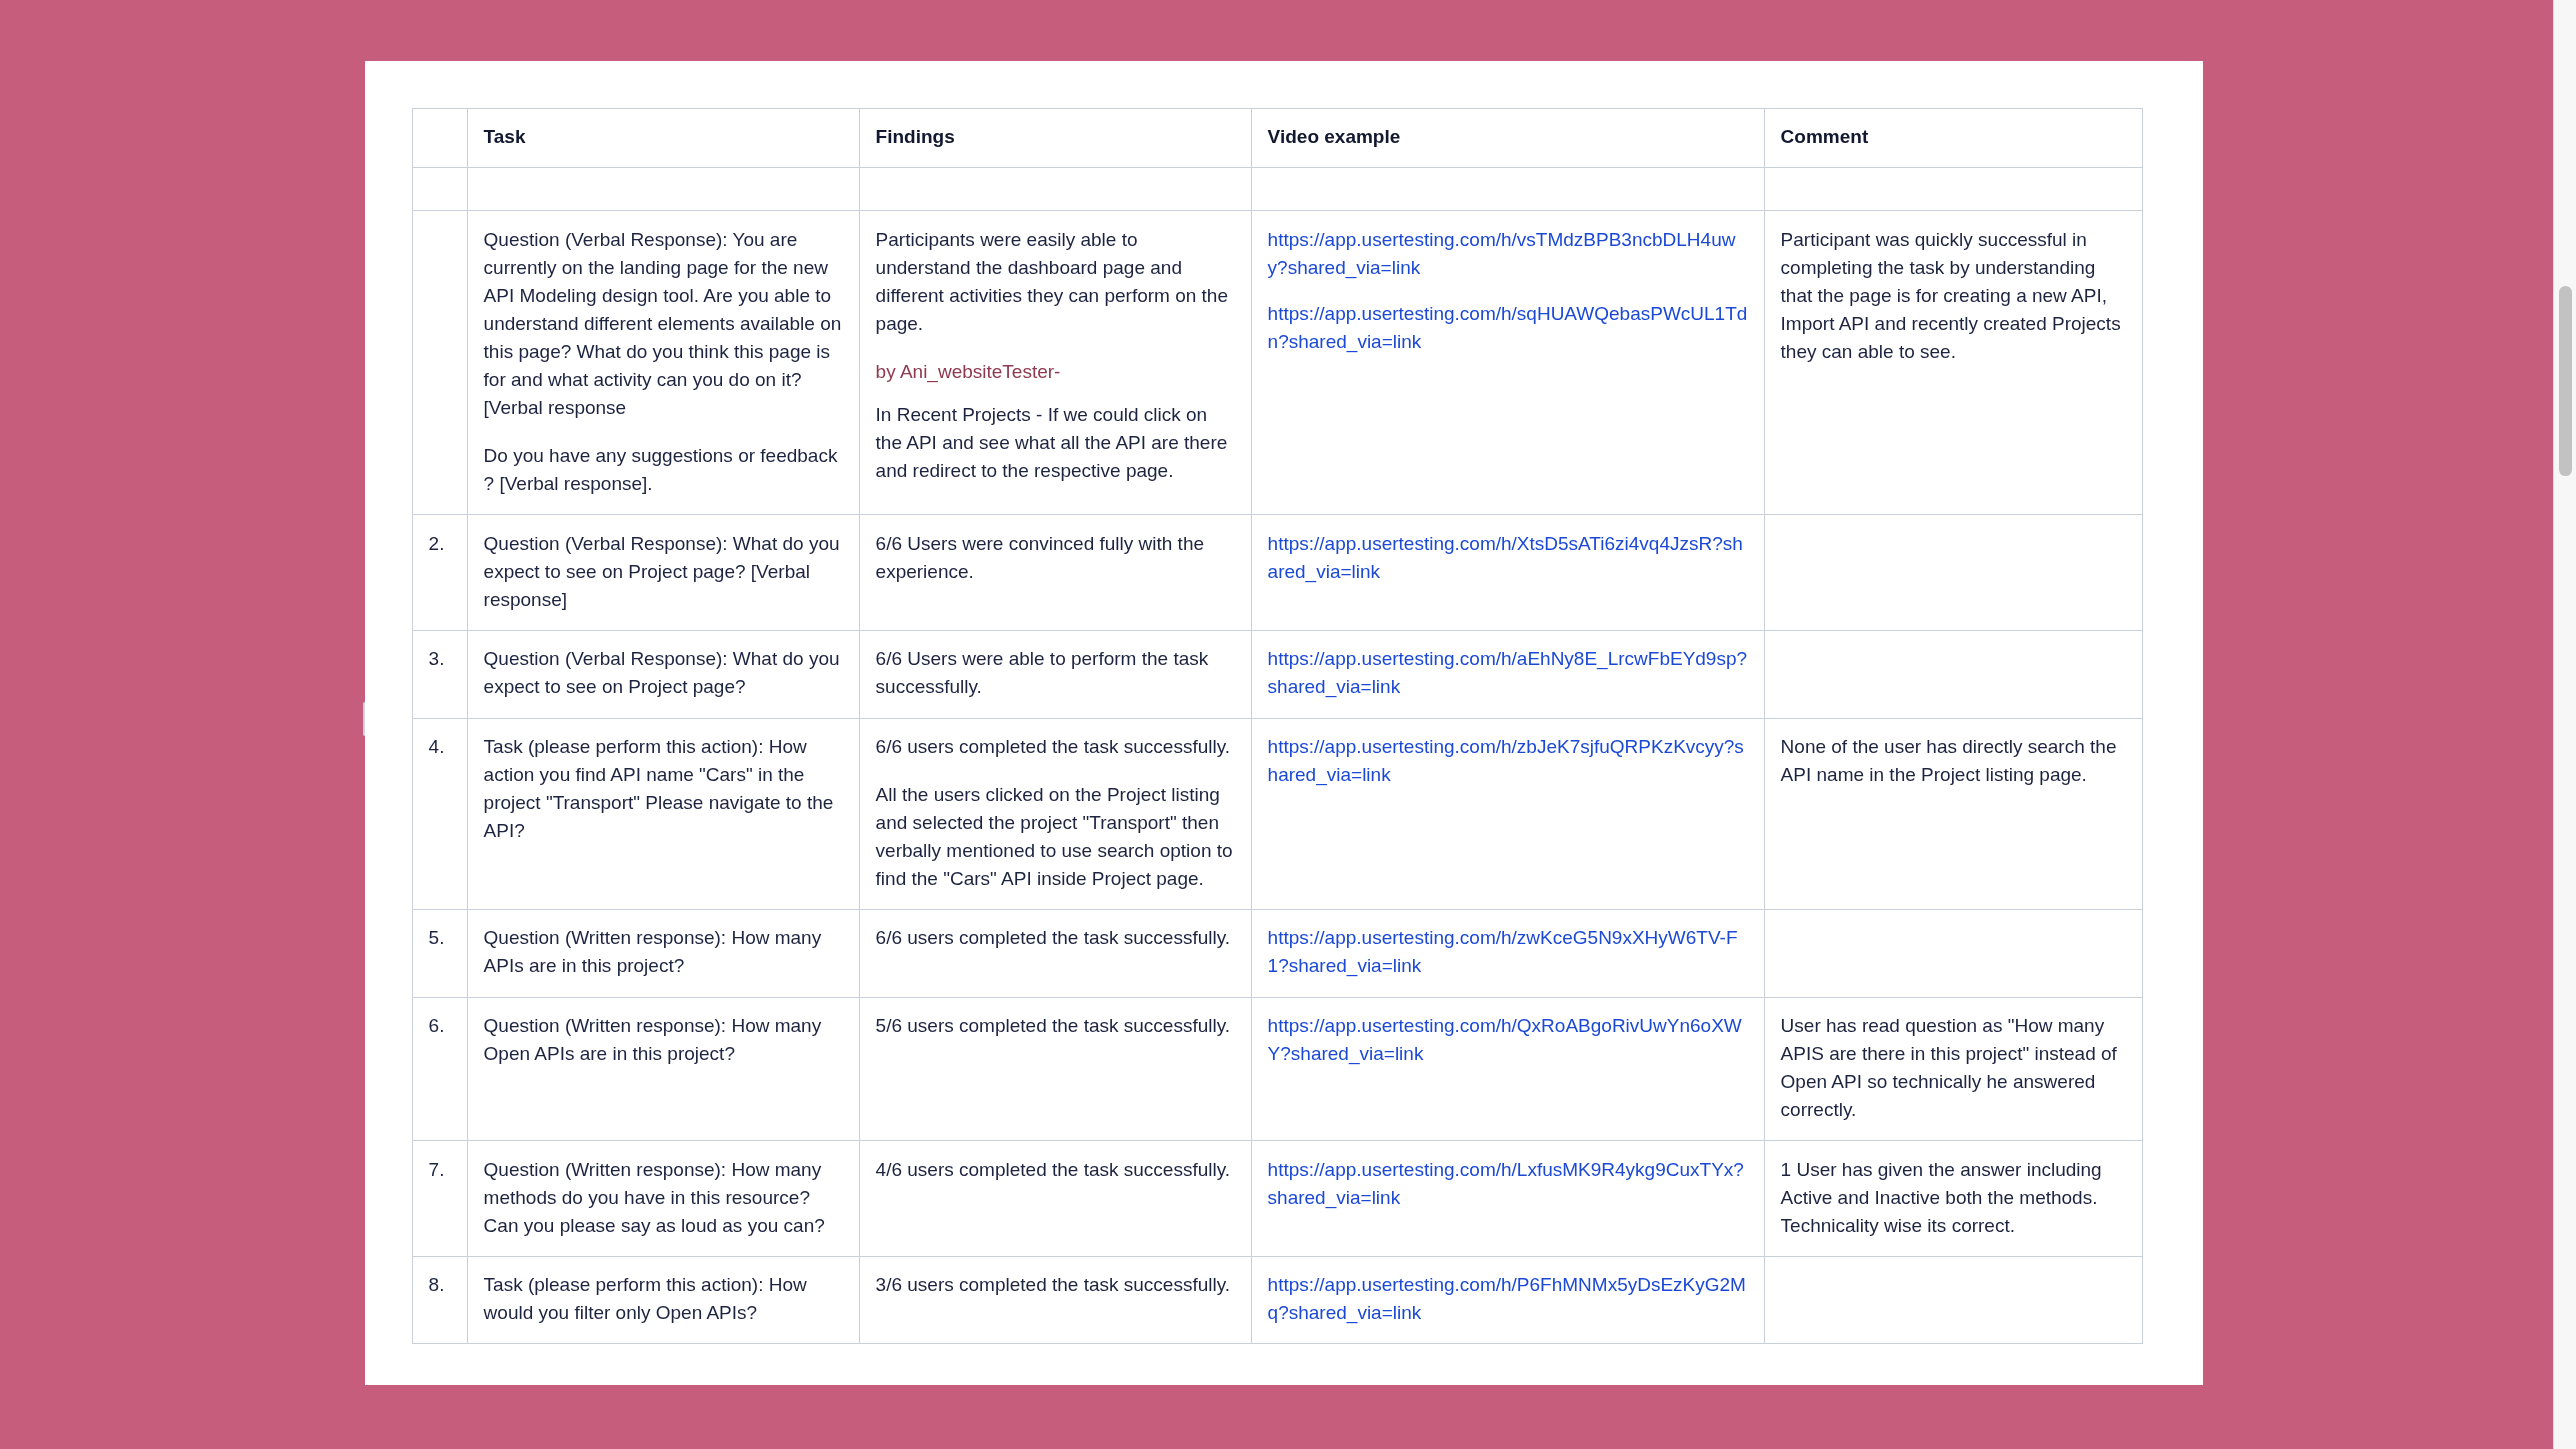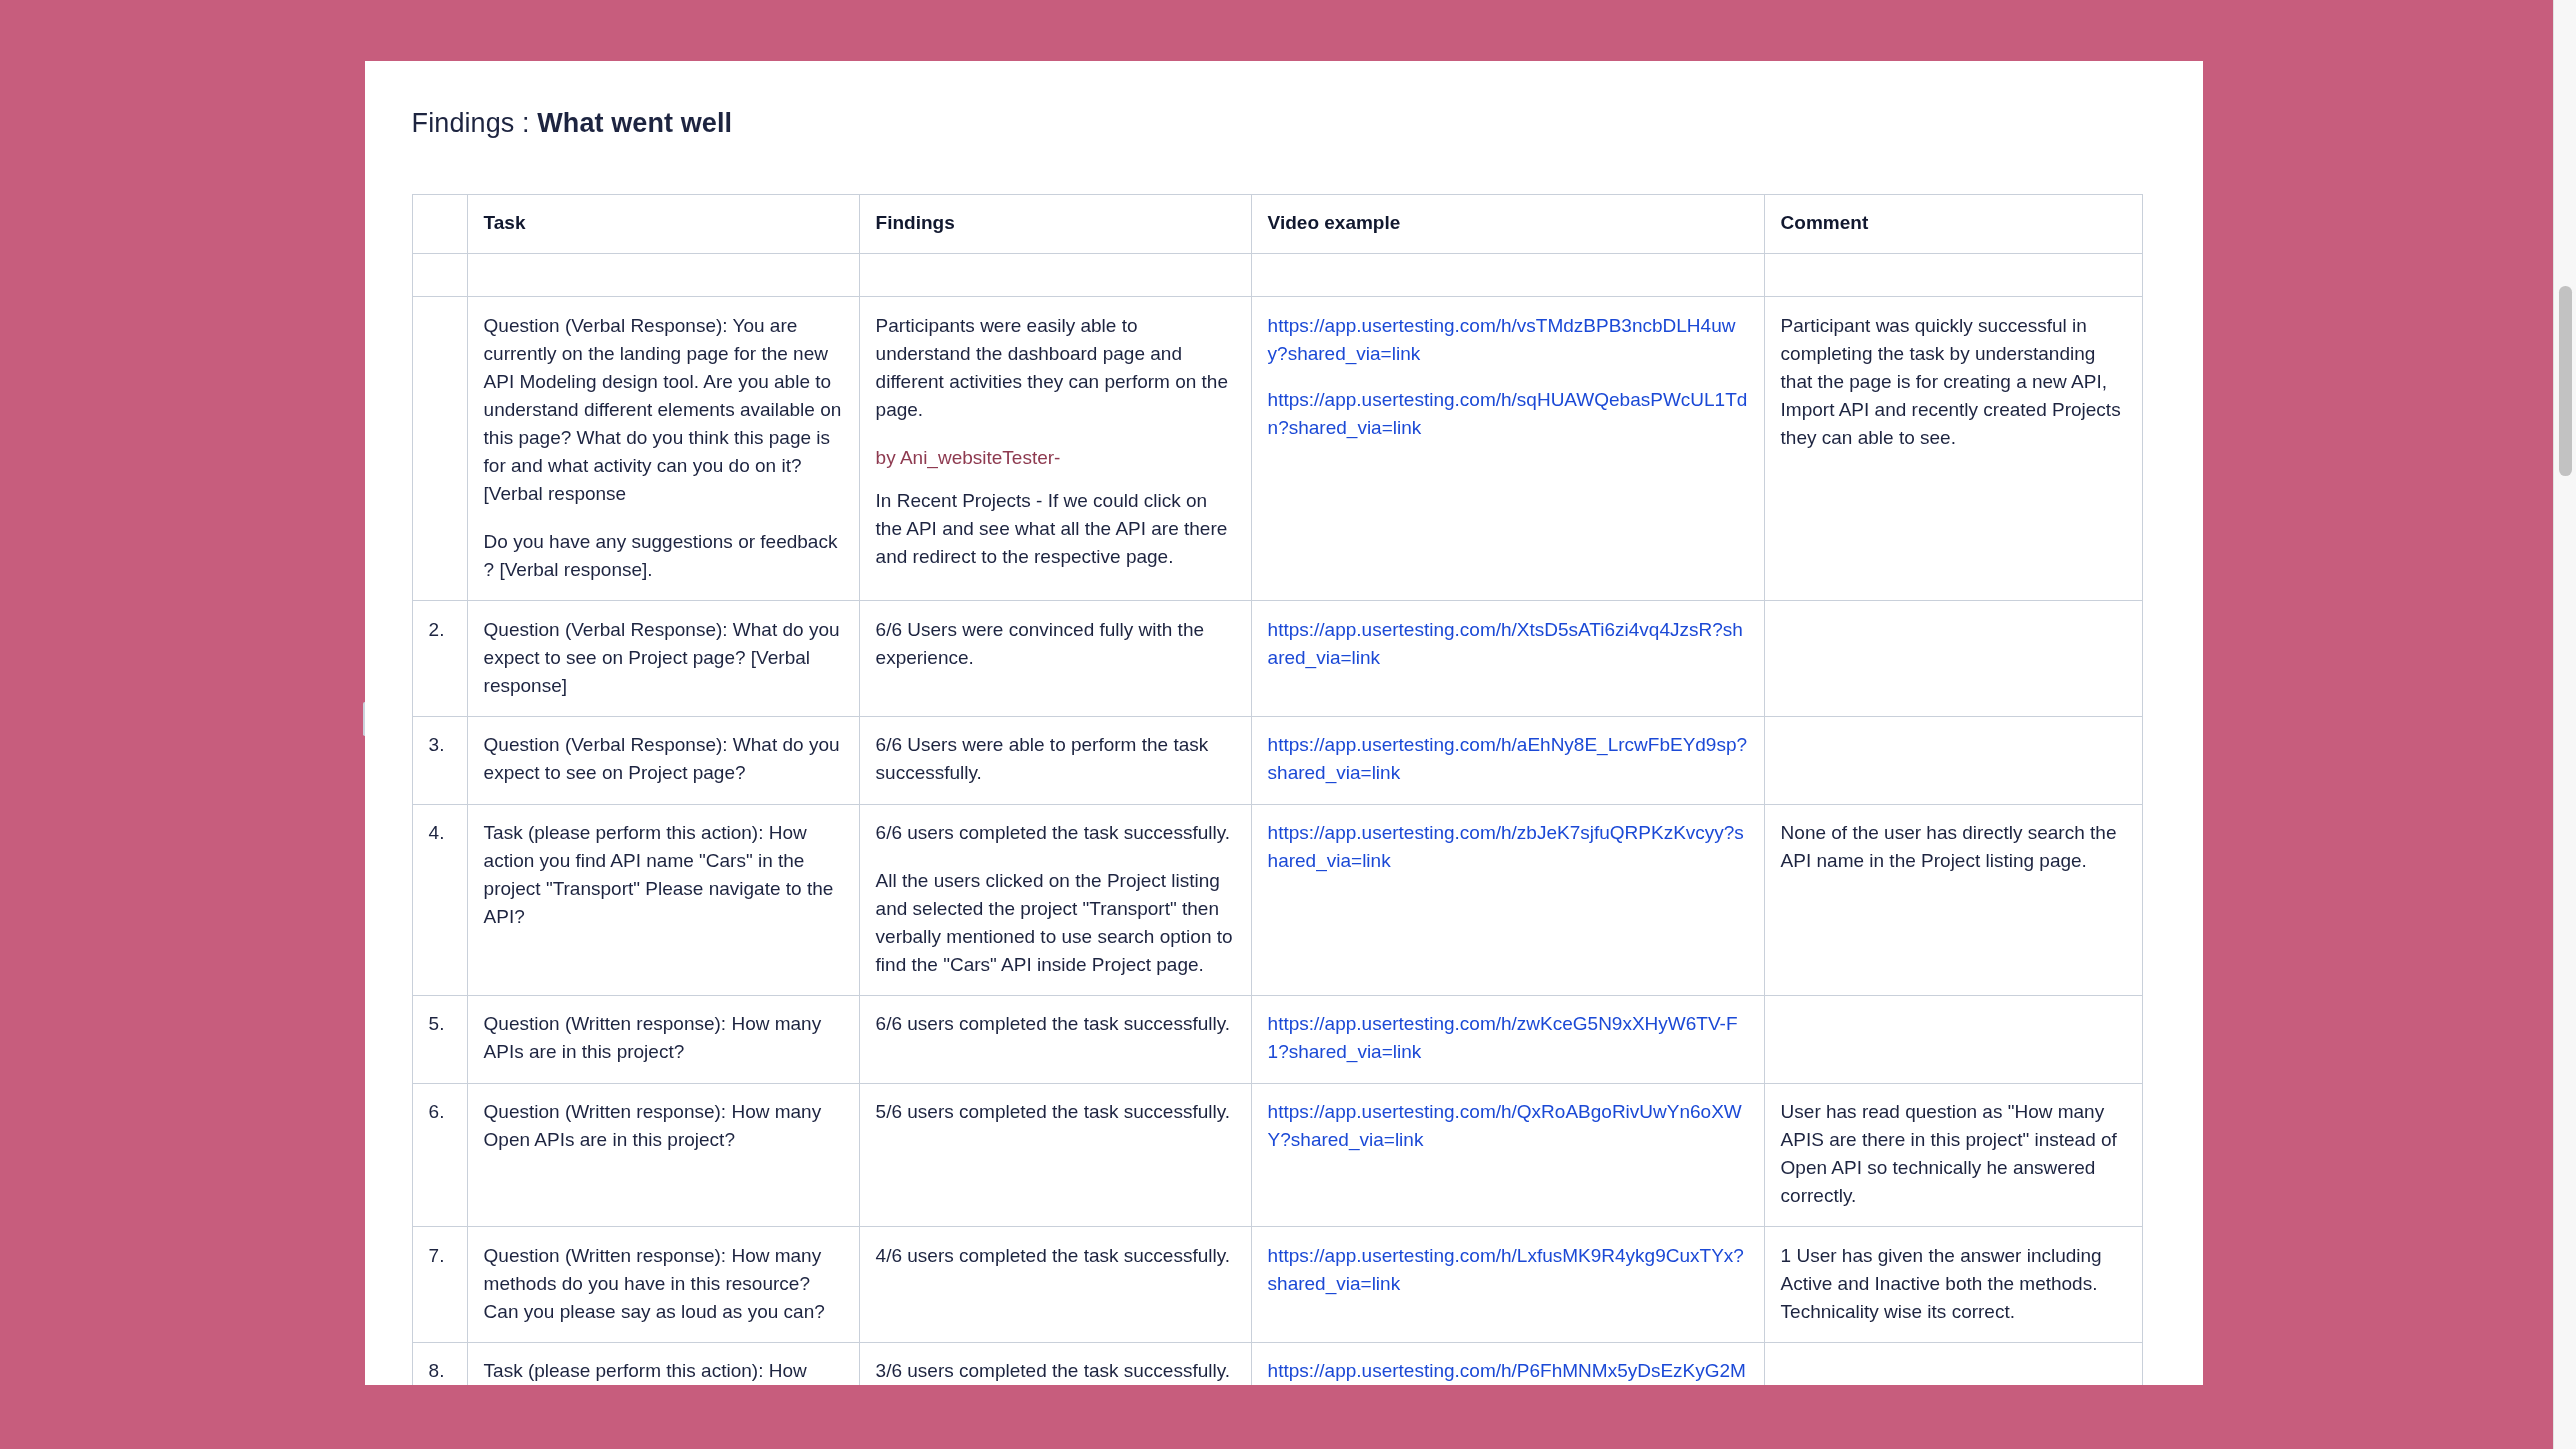--- a/index.html
+++ b/index.html
@@ -131,23 +131,20 @@
 </head>
 <body>
 
 <div id="canvas">
 
   <div class="drag-handle"></div>
 
   <div class="page">
     <div class="page-inner">
 
-      <h1 class="doc-title">
-        <span class="t-light">Findings : </span><span class="t-bold">What went well</span>
-      </h1>
 
       <table class="findings">
         <colgroup>
           <col class="c-num">
             <col class="c-task">
             <col class="c-find">
             <col class="c-video">
             <col class="c-comment">
         </colgroup>
         <thead>

